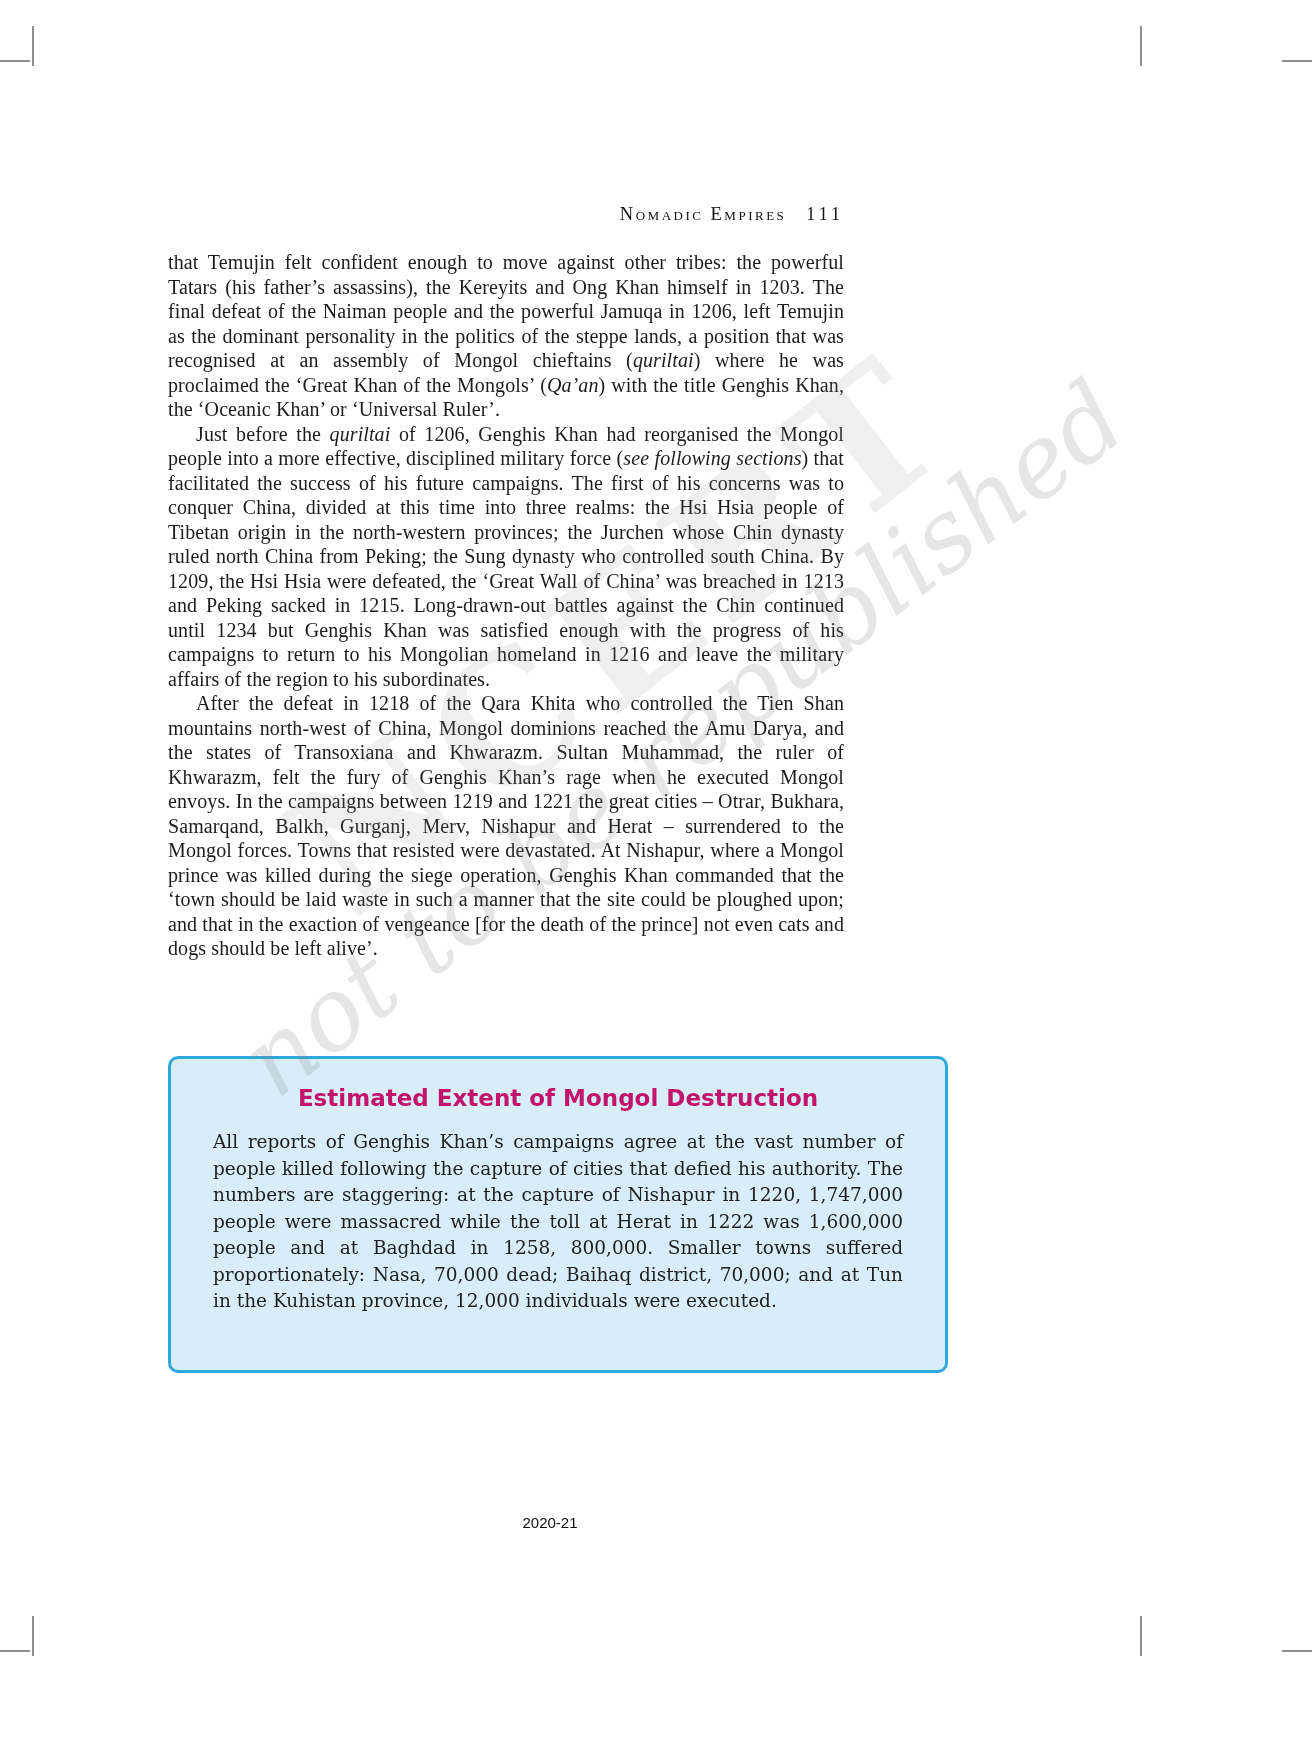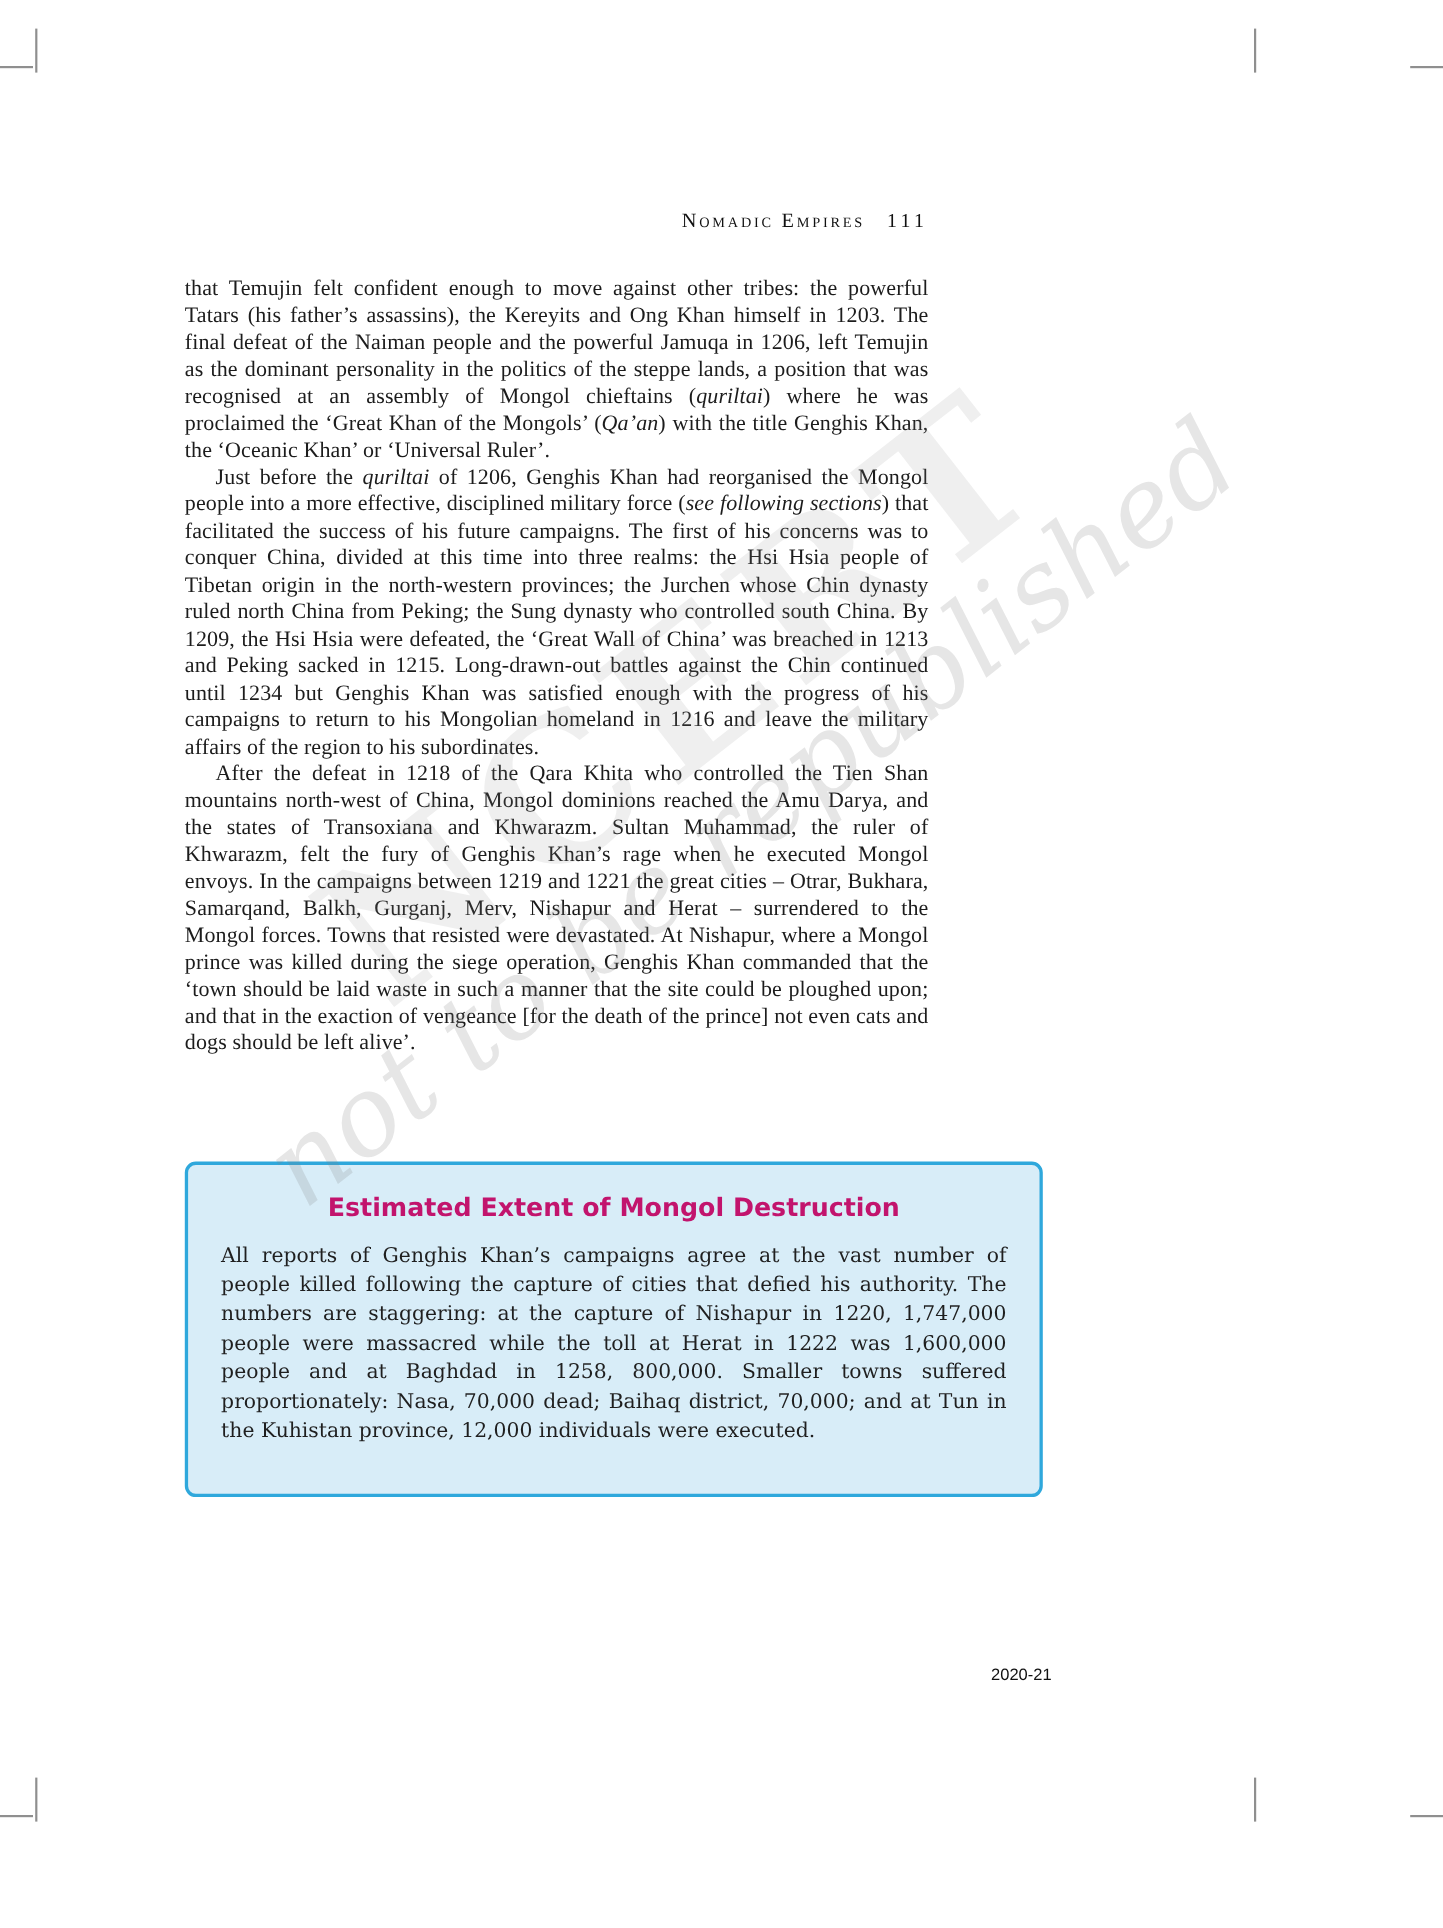--- a/index.html
+++ b/index.html
@@ -41,21 +41,21 @@
   }
   .wm-repub {
     left: 255px; top: 1015px;
     font-size: 100px;
     color: rgba(130, 130, 130, 0.20);
   }
 
   
   .header-row {
     position: absolute;
-    left: 168px; top: 190px;
+    left: 168px; top: 204px;
     width: 676px;
     text-align: right;
     z-index: 2;
   }
   .running-head {
     font-variant: small-caps;
     font-size: 18.5px;
     letter-spacing: 2.5px;
     color: #111;
   }
@@ -101,29 +101,29 @@
     font-size: 23px;
     color: #c2146d;
   }
   .box-body {
     font-family: "DejaVu Serif", serif;
     font-size: 18.5px;
     line-height: 26.5px;
     text-align: justify;
     color: #1f1f1f;
   }
-  .box-body p { margin: 0; }
+  .box-body p { margin: 12px; }
   .box-body p.small-indent { text-indent: 16px; }
 
   
   .footer {
     position: absolute;
-    left: 176px; top: 1514px;
+    left: 160px; top: 1514px;
     width: 780px;
-    text-align: right;
+    text-align: center;
     font-family: "Liberation Sans", sans-serif;
     font-size: 15px;
     color: #111;
     z-index: 2;
   }
 </style>
 </head>
 <body>
 
 <div class="page">

